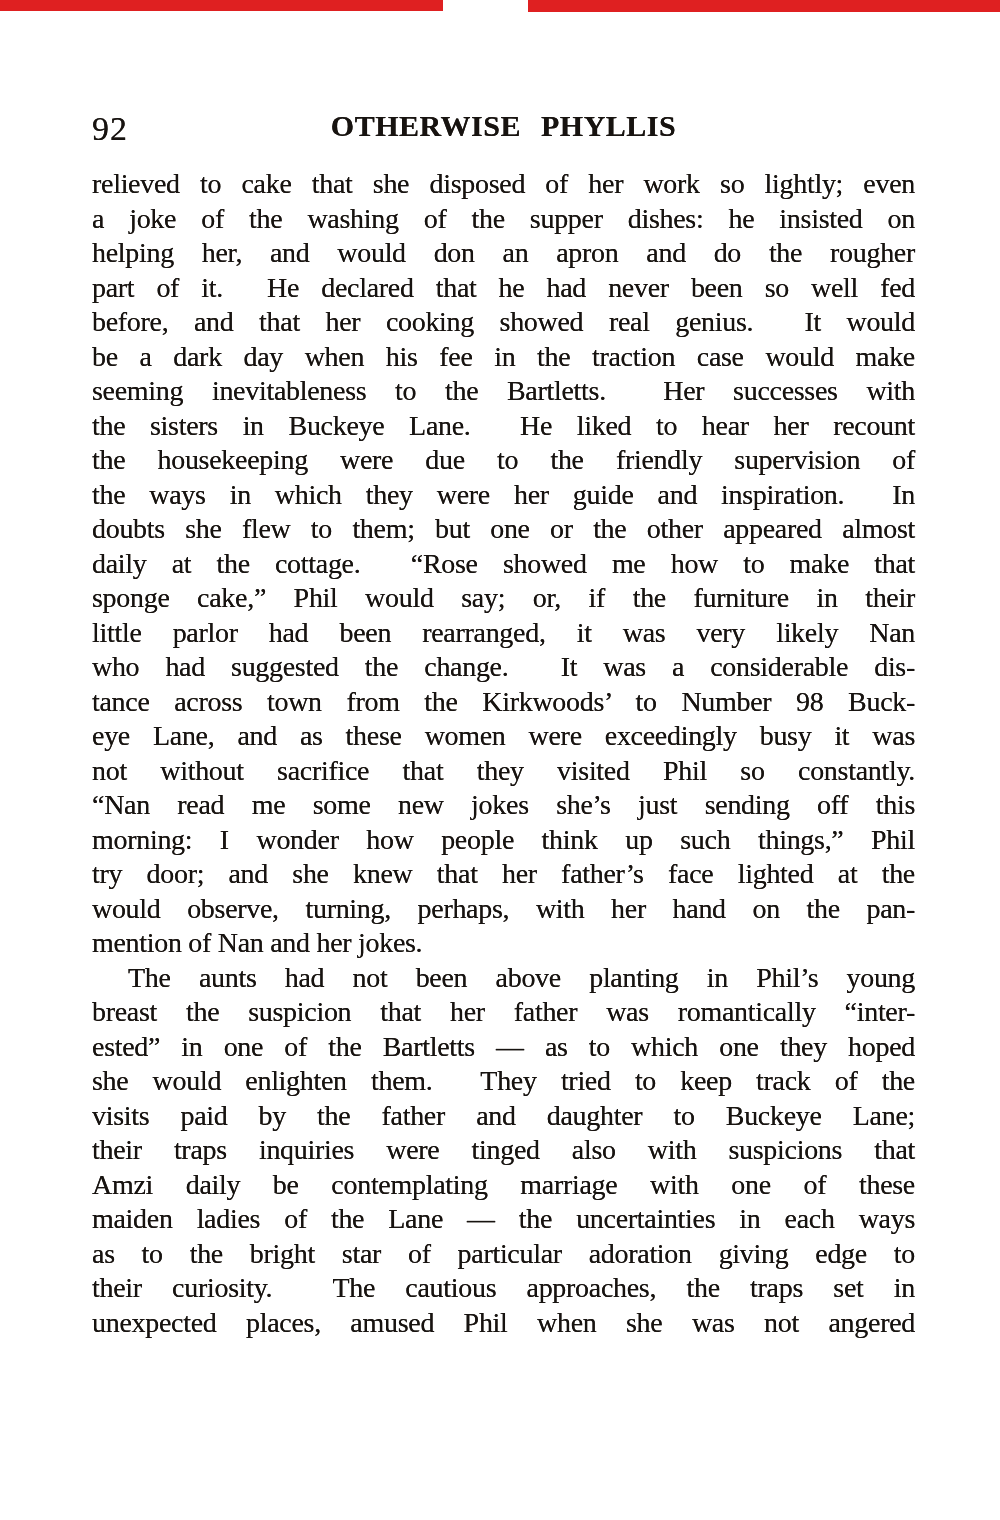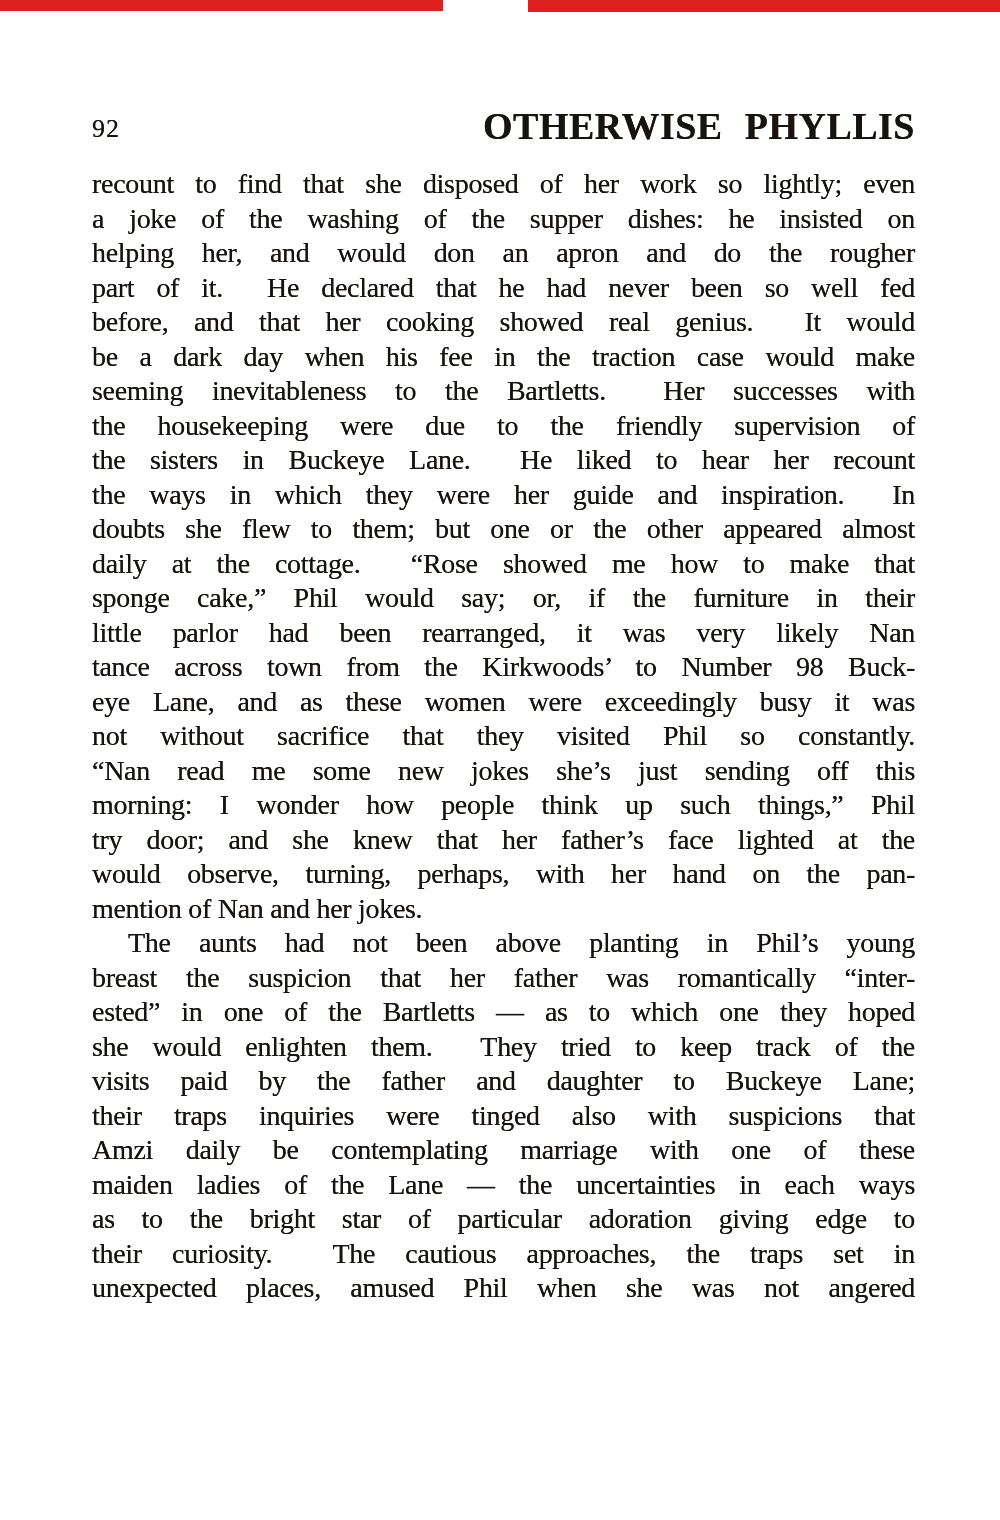--- a/index.html
+++ b/index.html
@@ -25,31 +25,31 @@
     position: absolute;
     left: 92px;
     top: 104px;
     width: 823px;
     height: 48px;
   }
   .page-number {
     position: absolute;
     left: 0;
     top: 10px;
-    font-size: 26px;
+    font-size: 34px;
     line-height: 30px;
     letter-spacing: 1px;
   }
   .head-title {
     position: absolute;
     left: 0;
     width: 100%;
     top: 2px;
-    text-align: right;
-    font-size: 38px;
+    text-align: center;
+    font-size: 30px;
     line-height: 40px;
     font-weight: bold;
     letter-spacing: 0.5px;
     word-spacing: 12px;
   }
 
   .page-body {
     position: absolute;
     left: 92px;
     top: 167px;
@@ -76,36 +76,37 @@
   <div class="scan-strip left" style="background: rgb(223, 32, 33);"></div>
   <div class="scan-strip right" style="background: rgb(223, 32, 33);"></div>
 
   <div class="running-head">
     <div class="page-number">92</div>
     <div class="head-title">OTHERWISE PHYLLIS</div>
   </div>
 
   <div class="page-body">
       <div class="para">
-        <div class="line">recount to find that she disposed of her work so lightly; even</div>
+        <div class="line">relieved to cake that she disposed of her work so lightly; even</div>
         <div class="line">a joke of the washing of the supper dishes: he insisted on</div>
         <div class="line">helping her, and would don an apron and do the rougher</div>
         <div class="line">part of it.&nbsp; He declared that he had never been so well fed</div>
         <div class="line">before, and that her cooking showed real genius.&nbsp; It would</div>
         <div class="line">be a dark day when his fee in the traction case would make</div>
       </div>
       <div class="para">
         <div class="line">seeming inevitableness to the Bartletts.&nbsp; Her successes with</div>
+        <div class="line">the sisters in Buckeye Lane.&nbsp; He liked to hear her recount</div>
         <div class="line">the housekeeping were due to the friendly supervision of</div>
-        <div class="line">the sisters in Buckeye Lane.&nbsp; He liked to hear her recount</div>
         <div class="line">the ways in which they were her guide and inspiration.&nbsp; In</div>
         <div class="line">doubts she flew to them; but one or the other appeared almost</div>
         <div class="line">daily at the cottage.&nbsp; “Rose showed me how to make that</div>
         <div class="line">sponge cake,” Phil would say; or, if the furniture in their</div>
         <div class="line">little parlor had been rearranged, it was very likely Nan</div>
+        <div class="line">who had suggested the change.&nbsp; It was a considerable dis-</div>
         <div class="line">tance across town from the Kirkwoods’ to Number 98 Buck-</div>
         <div class="line">eye Lane, and as these women were exceedingly busy it was</div>
         <div class="line">not without sacrifice that they visited Phil so constantly.</div>
         <div class="line">“Nan read me some new jokes she’s just sending off this</div>
         <div class="line">morning: I wonder how people think up such things,” Phil</div>
         <div class="line">try door; and she knew that her father’s face lighted at the</div>
         <div class="line">would observe, turning, perhaps, with her hand on the pan-</div>
         <div class="line endline">mention of Nan and her jokes.</div>
       </div>
       <div class="para">

